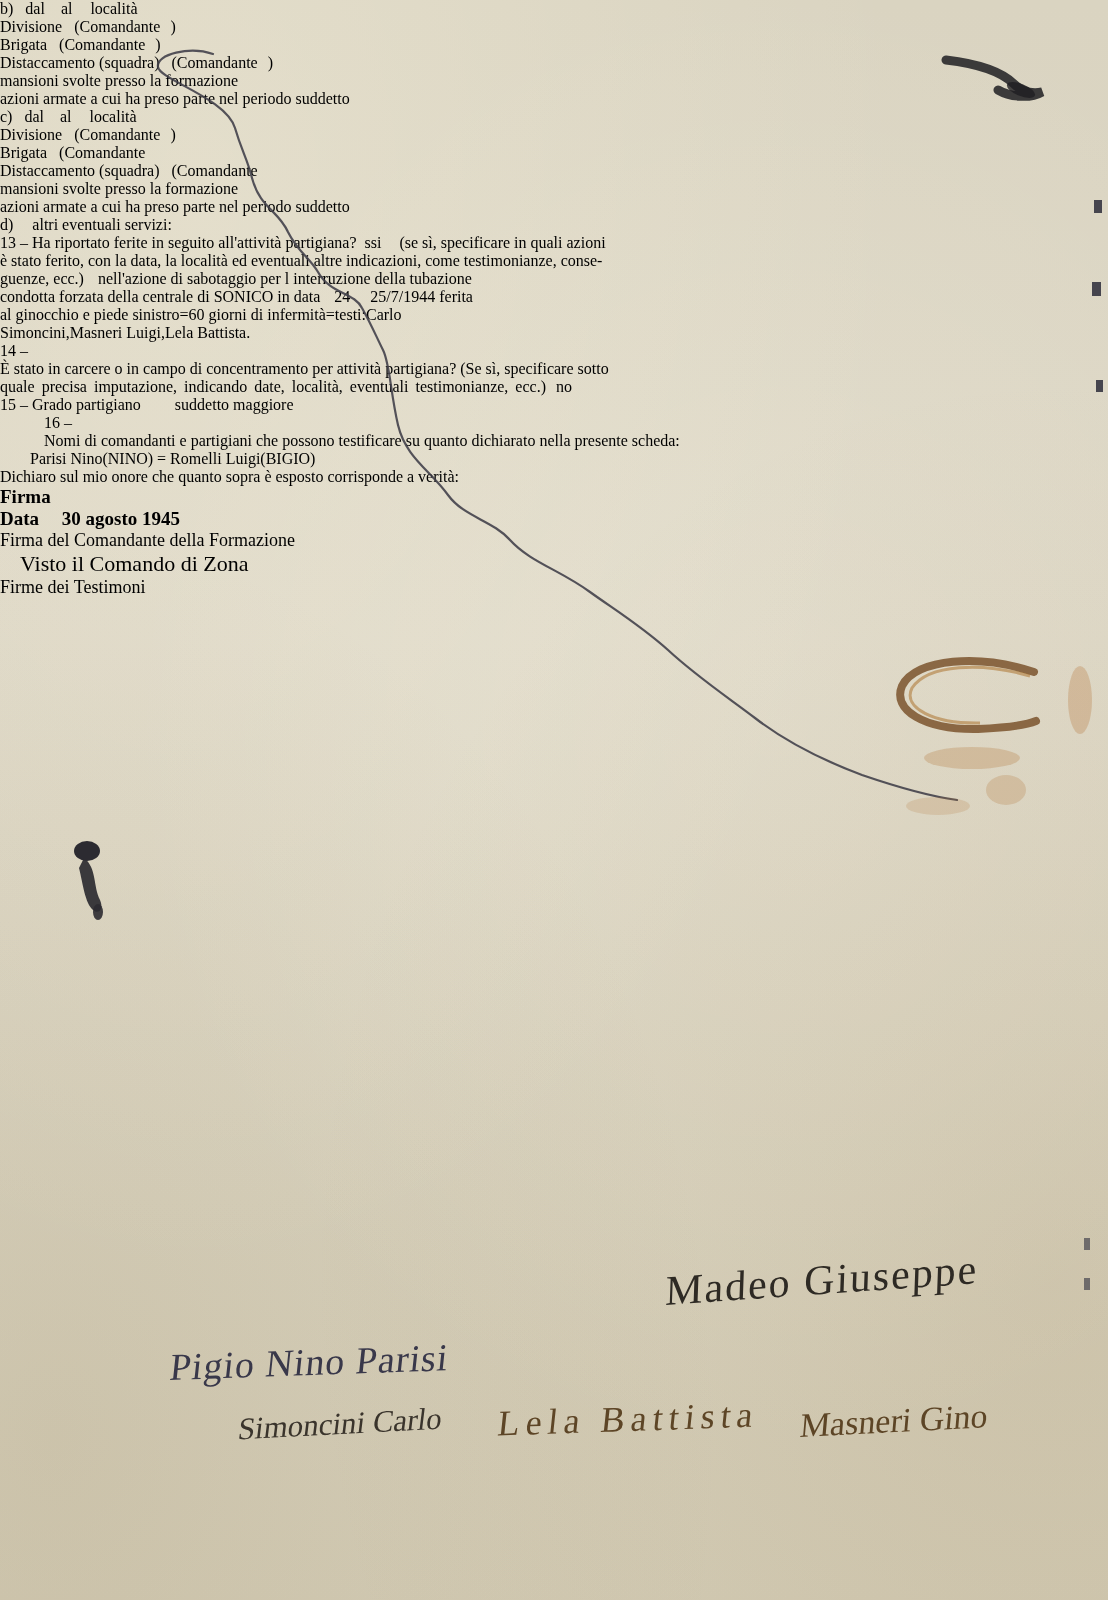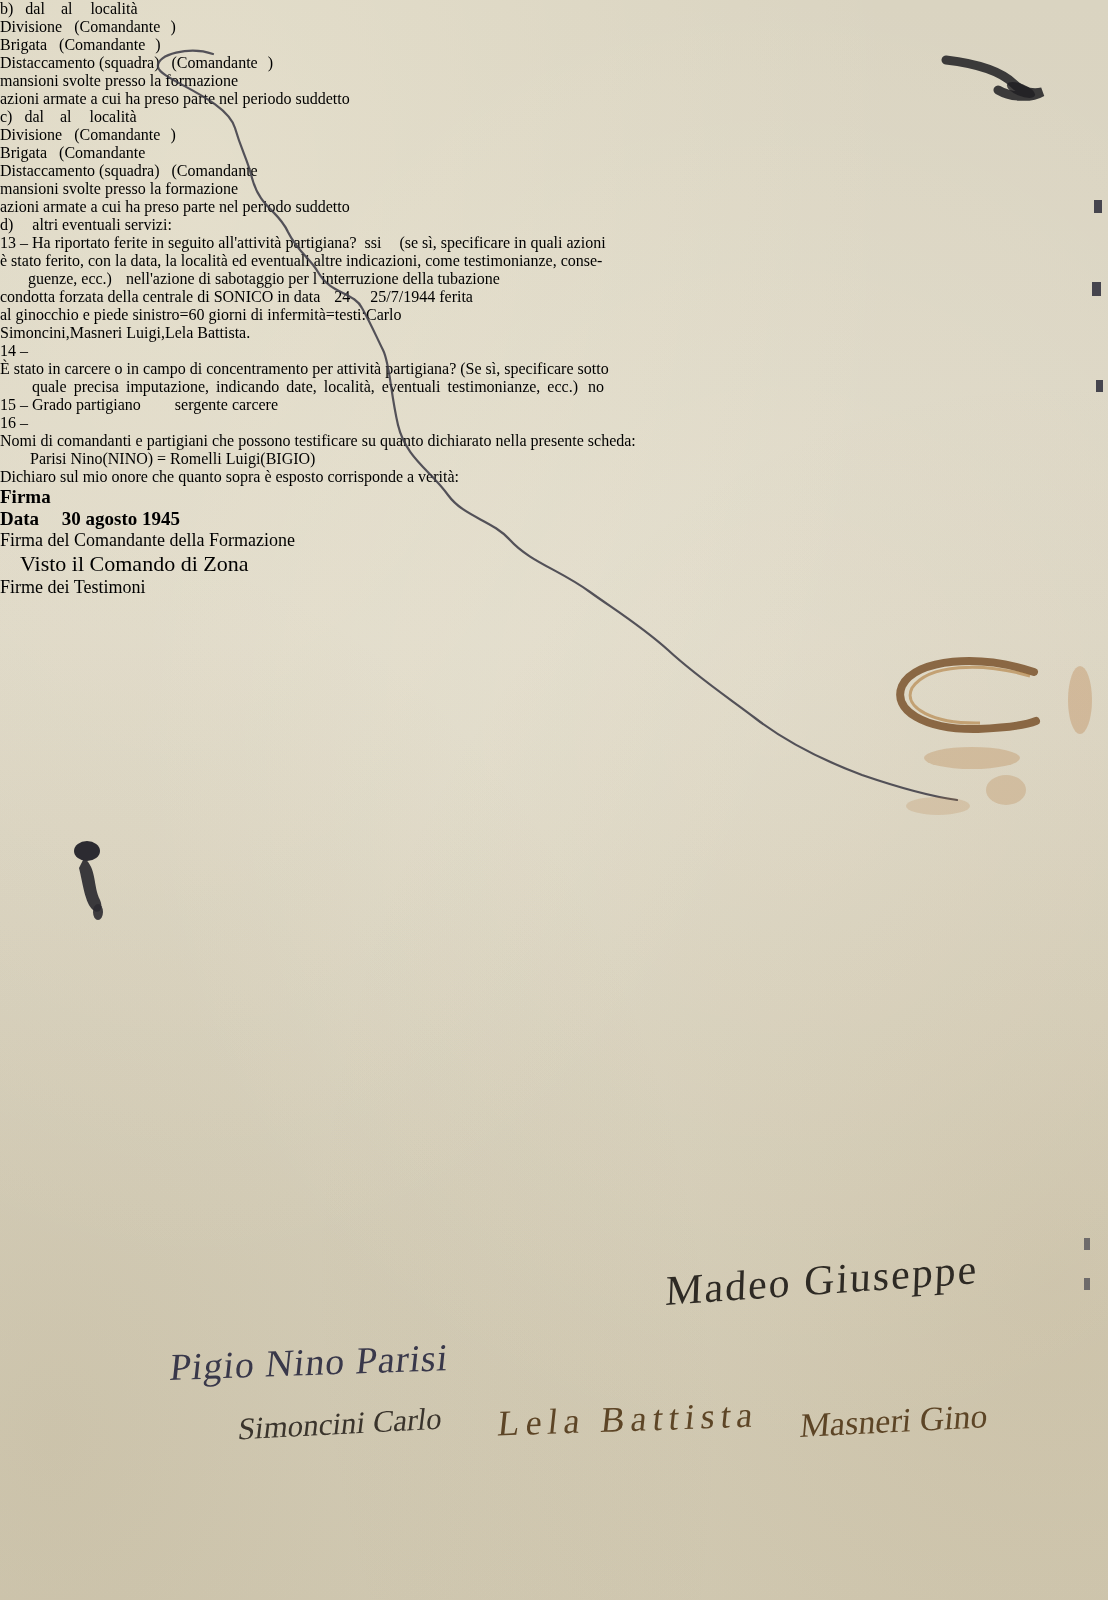--- a/index.html
+++ b/index.html
@@ -167,21 +167,21 @@
   <div class="row" style="left:72px;top:826px;right:73px;">
     <span class="lbl" style="width:33px;">13</span>
     <span class="lbl" style="width:22px;">–</span>
     <span class="lbl">Ha riportato ferite in seguito all'attività partigiana?</span>
     <span class="dl" style="flex:0 0 118px;margin-left:4px;text-align:center;"><span class="typed sm">s</span><span class="typed sm sup">si</span></span>
     <span class="lbl" style="margin-left:14px;">(se sì, specificare in quali azioni</span>
   </div>
   <div class="row just" style="left:125px;top:861px;width:910px;display:block;">
     <span>è stato ferito, con la data, la località ed eventuali altre indicazioni, come testimonianze, conse-</span>
   </div>
-  <div class="row" style="left:125px;top:893px;right:70px;padding-left:28px;">
+  <div class="row" style="left:125px;top:893px;right:70px;">
     <span class="lbl">guenze, ecc.)</span>
     <span class="dl grow" style="margin-left:10px;"><span class="typed">nell'azione di sabotaggio per l interruzione della tubazione</span></span>
   </div>
   <div class="row" style="left:92px;top:926px;right:68px;">
     <span class="dl grow" style="white-space:nowrap;">
       <span class="typed">condotta forzata della centrale di SONICO in data</span>
       <span class="typed struck" style="margin-left:10px;">24</span>
       <span class="typed" style="margin-left:16px;">25/7/1944 ferita</span>
     </span>
   </div>
@@ -191,35 +191,35 @@
   <div class="row" style="left:100px;top:988px;right:70px;">
     <span class="typed">Simoncini,Masneri Luigi,Lela Battista.</span>
     <span class="dl grow"></span>
   </div>
 
   <div class="row" style="left:72px;top:1022px;right:73px;">
     <span class="lbl" style="width:33px;">14</span>
     <span class="lbl" style="width:22px;">–</span>
     <span class="just" style="flex:1;display:block;">È stato in carcere o in campo di concentramento per attività partigiana? (Se sì, specificare sotto</span>
   </div>
-  <div class="row" style="left:125px;top:1057px;right:73px;padding-left:32px;">
+  <div class="row" style="left:125px;top:1057px;right:73px;">
     <span class="lbl" style="word-spacing:3px;">quale precisa imputazione, indicando date, località, eventuali testimonianze, ecc.)</span>
     <span class="dl" style="flex:0 0 42px;margin-left:6px;"></span>
     <span class="dl" style="flex:1;"><span class="typed">no</span></span>
   </div>
   <div class="line" style="left:125px;top:1094px;right:73px;"></div>
 
   <div class="row" style="left:72px;top:1130px;right:73px;">
     <span class="lbl" style="width:33px;">15</span>
     <span class="lbl" style="width:22px;">–</span>
     <span class="lbl big">Grado partigiano</span>
-    <span class="dl grow" style="margin-left:16px;"><span class="typed" style="padding-left:14px;">sergente carcere</span></span>
-  </div>
-
-  <div class="row" style="left:72px;top:1167px;right:73px;">
+    <span class="dl grow" style="margin-left:16px;"><span class="typed" style="padding-left:14px;">suddetto maggiore</span></span>
+  </div>
+
+  <div class="row" style="left:72px;top:1167px;right:73px;padding-left:44px;">
     <span class="lbl" style="width:33px;">16</span>
     <span class="lbl" style="width:22px;">–</span>
     <span class="just" style="flex:1;display:block;">Nomi di comandanti e partigiani che possono testificare su quanto dichiarato nella presente scheda:</span>
   </div>
   <div class="row" style="left:125px;top:1196px;right:73px;">
     <span class="dl grow"><span class="typed" style="padding-left:30px;">Parisi Nino(NINO) = Romelli Luigi(BIGIO)</span></span>
   </div>
 
   <div class="row" style="left:125px;top:1243px;right:73px;">
     <span class="lbl big">Dichiaro sul mio onore che quanto sopra è esposto corrisponde a verità:</span>

